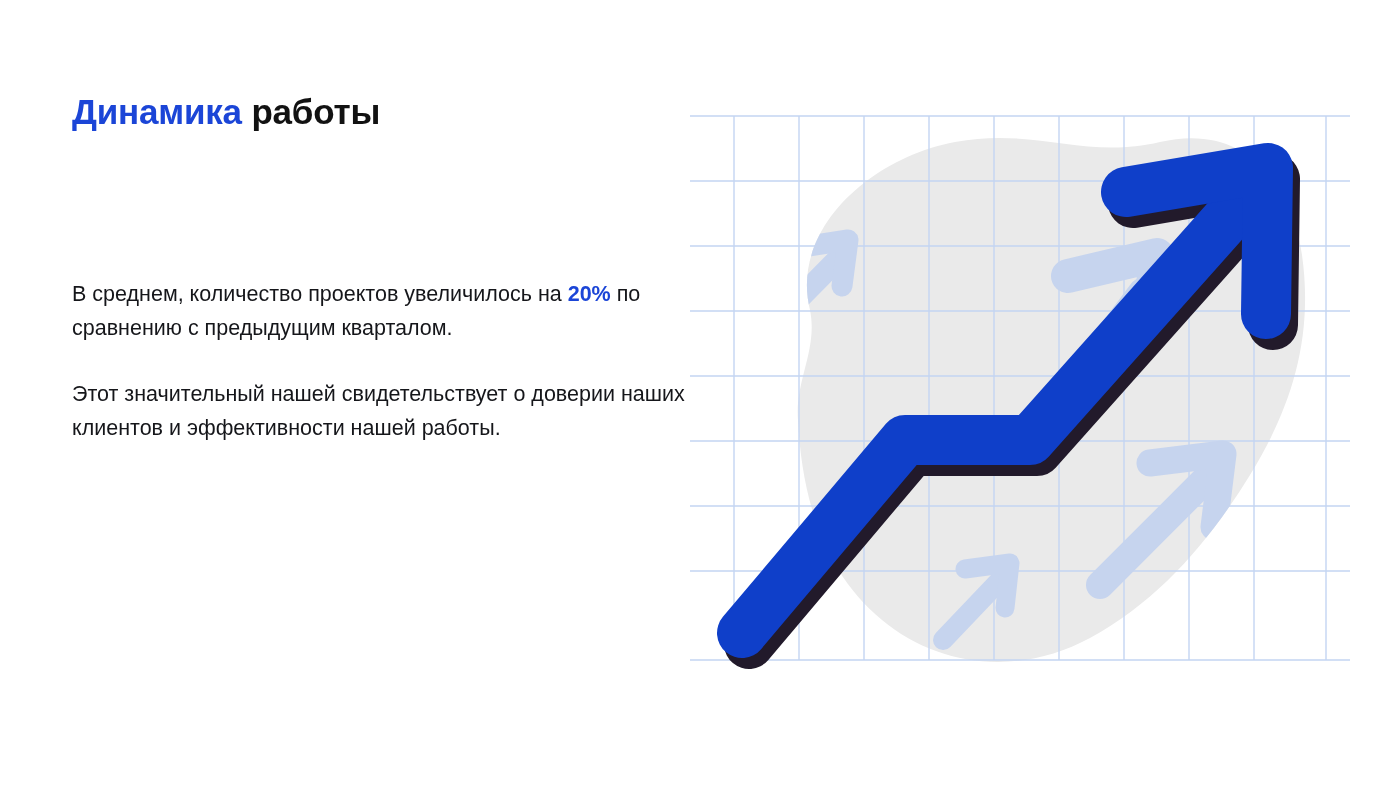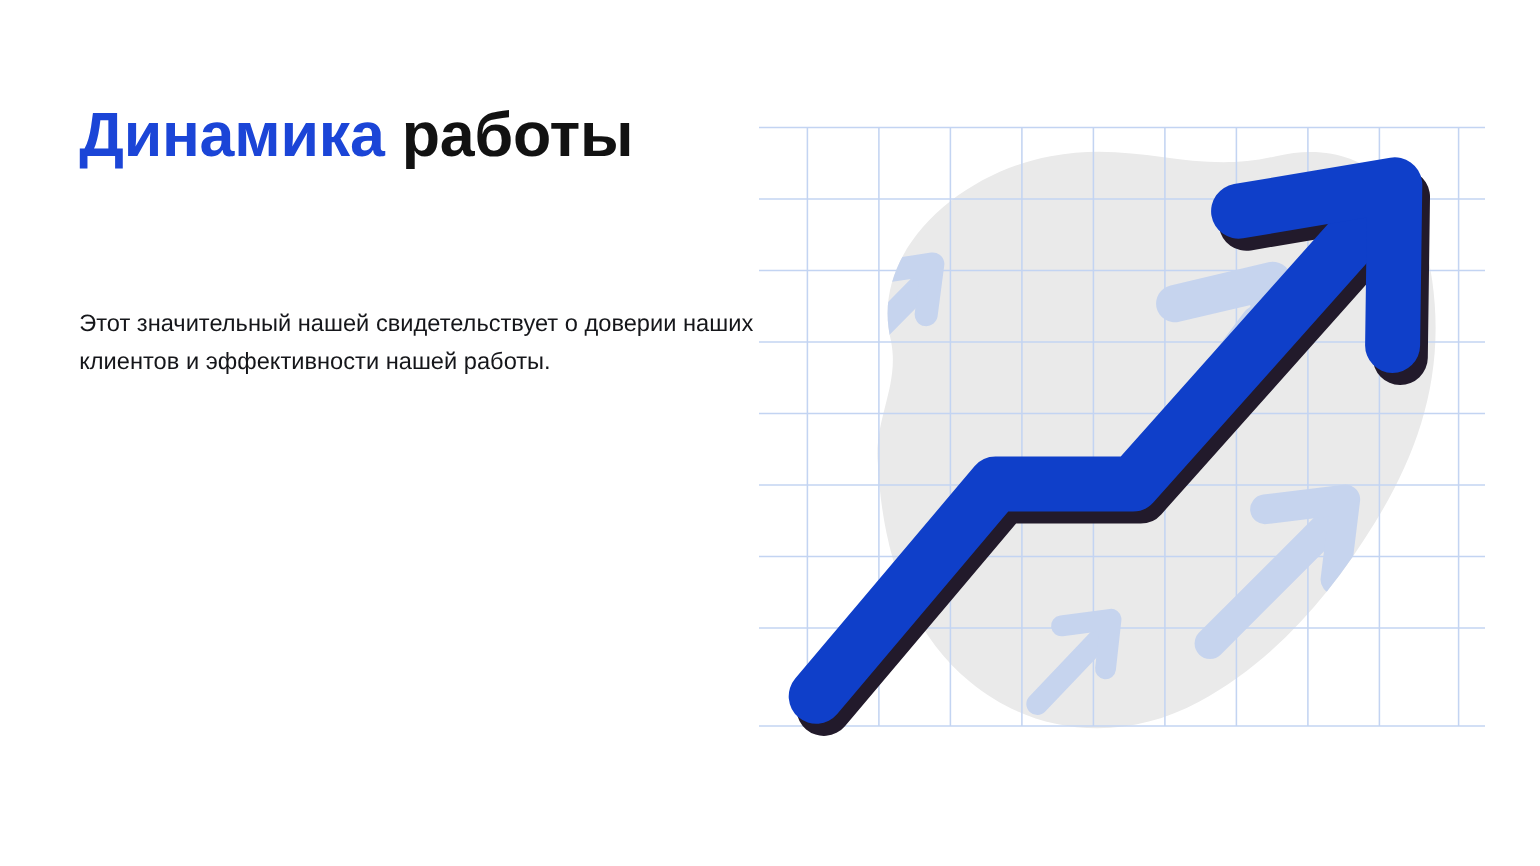--- a/index.html
+++ b/index.html
@@ -21,21 +21,21 @@
 
   
   #text-column {
     position: absolute;
     left: 72px;
     top: 92px;
     width: 620px;
   }
 
   #page-title {
-    font-size: 57px;
+    font-size: 35px;
     font-weight: bold;
     line-height: 1.12;
     letter-spacing: -0.2px;
     color: #121212;
     margin: 0;
     white-space: nowrap;
   }
   #page-title .accent {
     color: #1b45d7;
   }
@@ -78,20 +78,21 @@
 </head>
 <body>
 
 <div id="slide">
 
   <div id="text-column">
     <h1 id="page-title"><span class="accent">Динамика</span><span> работы</span></h1>
   </div>
 
   <div id="body-copy">
+    <p class="paragraph"><span>В среднем, количество проектов увеличилось на </span><span class="accent">20%</span><span> по сравнению с предыдущим кварталом.</span></p>
     <p class="paragraph">Этот значительный нашей свидетельствует о доверии наших клиентов и эффективности нашей работы.</p>
   </div>
 
   <div id="illustration">
     <svg viewBox="0 0 660 600" xmlns="http://www.w3.org/2000/svg">
 
       <defs>
         <clipPath id="blobClip">
           <path d="M 120 230
                    C 100 150, 180 78, 265 62

